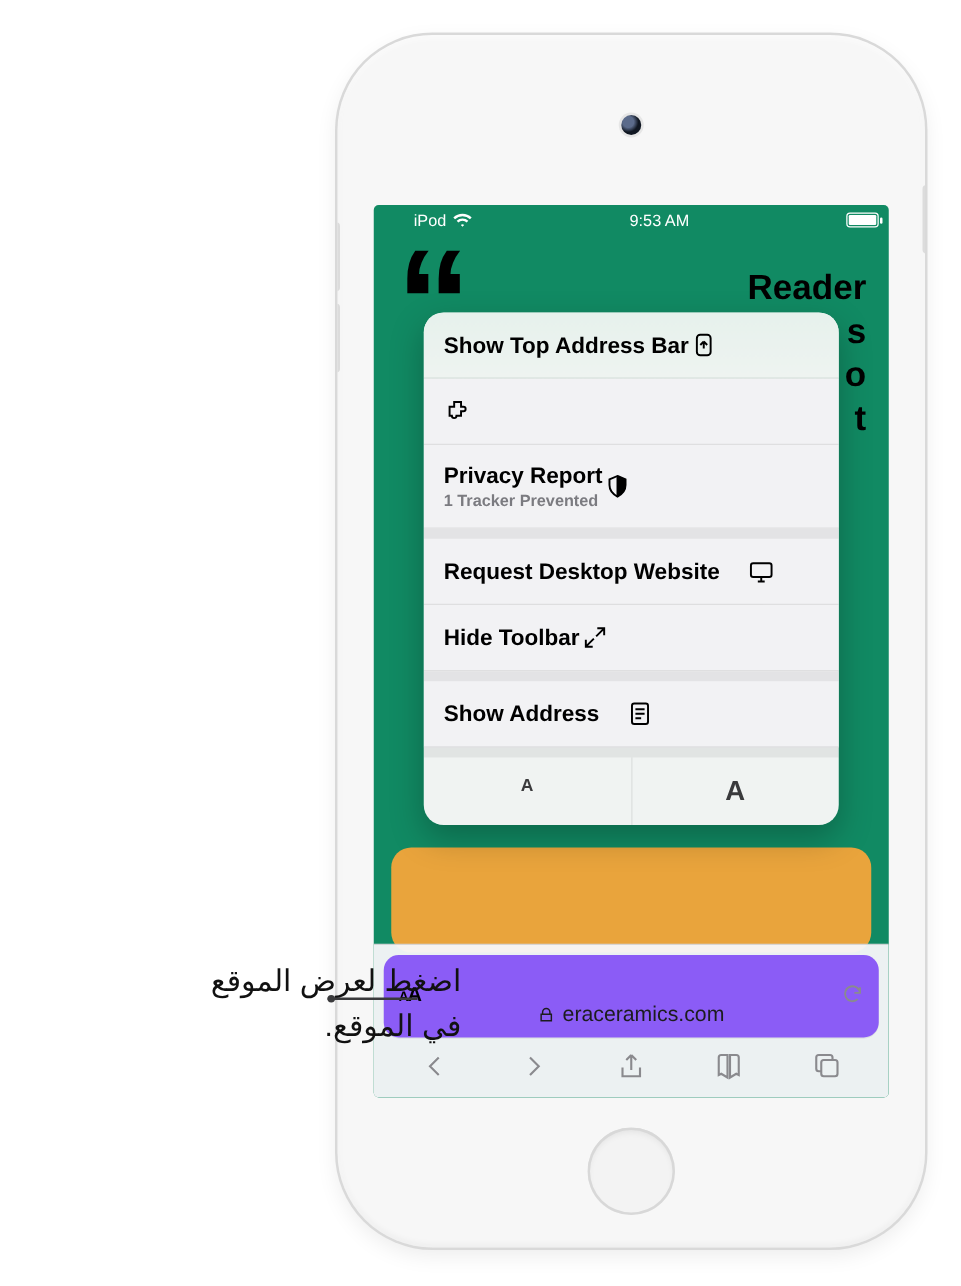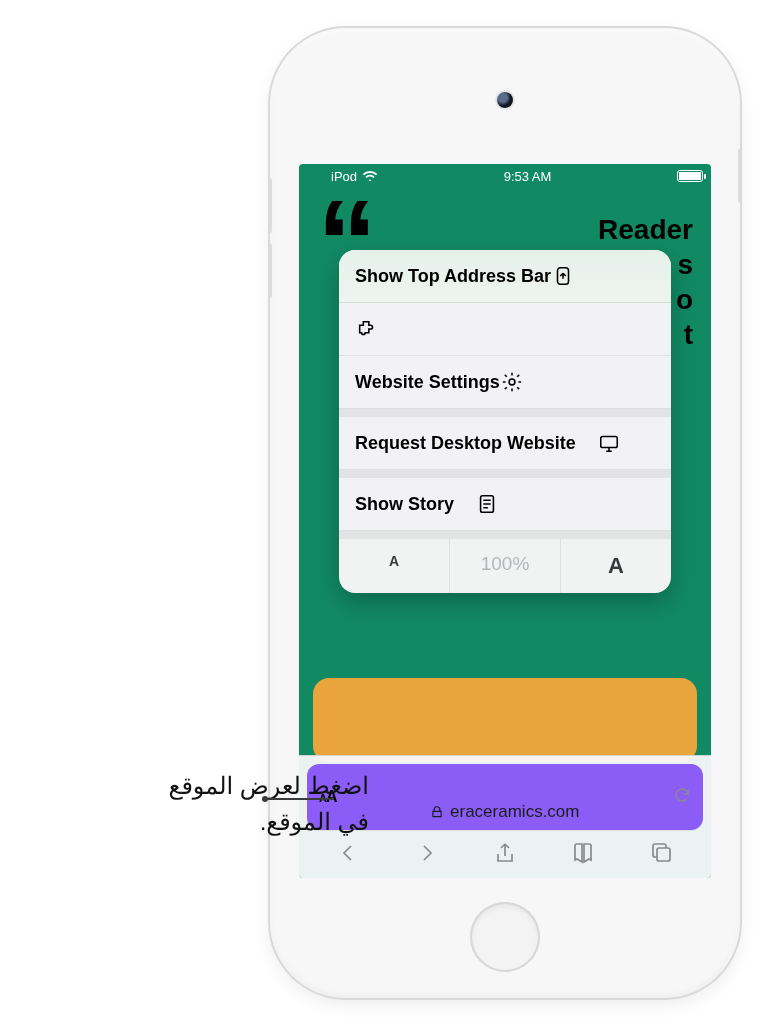--- a/index.html
+++ b/index.html
@@ -207,49 +207,60 @@
         </span>
       </div>
       <div class="menu-row">
         <span class="ic">
           <svg viewBox="0 0 24 24" fill="none" stroke-width="1.7">
               <path d="M4 8h4V4h6v4h2a2 2 0 110 4h-2v4h-4a2 2 0 11-4 0H4V8z"></path>
             </svg>
         </span>
       </div>
       <div class="menu-row">
-        <span class="txt">Website Settings</span>
-        <span class="ic">
-          <svg viewBox="0 0 24 24" fill="none" stroke-width="1.7">
-              <circle cx="12" cy="12" r="3.2"></circle>
-              <path d="M12 2v3m0 14v3M4.2 4.2l2.1 2.1m11.4 11.4l2.1 2.1M2 12h3m14 0h3M4.2 19.8l2.1-2.1m11.4-11.4l2.1-2.1"></path>
+        <span class="txt">
+          <span>Privacy Report</span>
+          <span class="sub">1 Tracker Prevented</span>
+        </span>
+        <span class="ic">
+          <svg viewBox="0 0 24 24" stroke-width="1.7">
+              <path d="M12 3l7 3v5c0 5-3 8-7 10-4-2-7-5-7-10V6l7-3z" fill="none"></path>
+              <path d="M12 3v18"></path>
+              <path d="M12 3l7 3v5c0 5-3 8-7 10" fill="#000" stroke="none"></path>
             </svg>
         </span>
       </div>
       <div class="menu-row gap-top">
         <span class="txt">Request Desktop Website</span>
         <span class="ic">
           <svg viewBox="0 0 24 24" fill="none" stroke-width="1.7">
               <rect x="3" y="5" width="18" height="12" rx="2"></rect>
               <path d="M9 21h6m-3-4v4"></path>
             </svg>
         </span>
       </div>
+      <div class="menu-row">
+        <span class="txt">Hide Toolbar</span>
+        <span class="ic">
+          <svg viewBox="0 0 24 24" fill="none" stroke-width="1.7">
+              <path d="M14 4h6v6m0-6l-7 7M10 20H4v-6m0 6l7-7"></path>
+            </svg>
+        </span>
+      </div>
       <div class="menu-row gap-top">
-        <span class="txt">Show Story</span>
+        <span class="txt">Show Address</span>
         <span class="ic">
           <svg viewBox="0 0 24 24" fill="none" stroke-width="1.7">
               <rect x="5" y="3" width="14" height="18" rx="2"></rect>
               <path d="M8 8h8M8 12h8M8 16h5"></path>
             </svg>
         </span>
       </div>
       <div class="zoomrow">
         <div class="sm">A</div>
-        <div class="mid">100%</div>
         <div class="lg">A</div>
       </div>
     </div>
 
     <div class="chrome">
       <div class="url">
         <span class="aa">
           <span class="small">A</span><span>A</span>
         </span>
         <span class="center">

